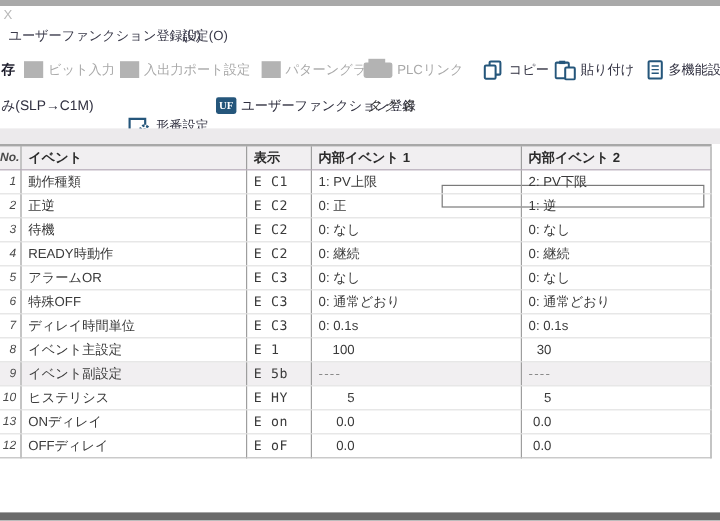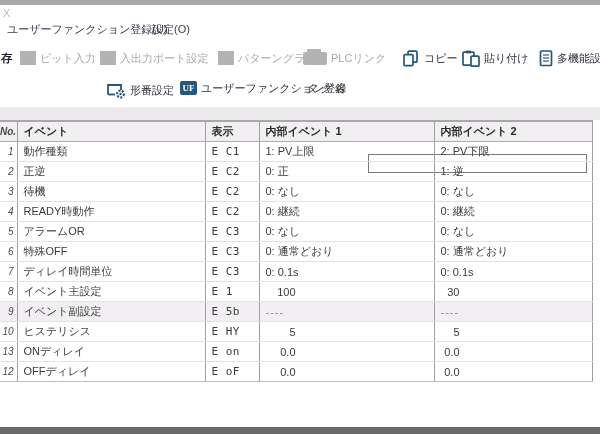--- a/index.html
+++ b/index.html
@@ -101,21 +101,22 @@
           <line x1="4" y1="5" x2="10" y2="5" stroke="#25567b" stroke-width="1.2"></line>
           <line x1="4" y1="8" x2="10" y2="8" stroke="#25567b" stroke-width="1.2"></line>
           <line x1="4" y1="11" x2="10" y2="11" stroke="#25567b" stroke-width="1.2"></line>
         </svg>
       </span>
       <span class="lbl">多機能設定</span>
     </div>
   </div>
 
   <div class="toolbar2">
-    <div class="titem t-en" style="left:106px;top:6px;">
+    <span class="titem frag2" style="left:1px;top:4px;">み(SLP→C1M)</span>
+    <div class="titem t-en" style="left:106px;top:20px;">
       <span>
         <svg width="20" height="17" viewBox="0 0 20 17">
           <path d="M2 12.5 V3 h13 v5" fill="none" stroke="#25567b" stroke-width="1.8"></path>
           <path d="M2 12.5 h7" stroke="#25567b" stroke-width="1.8"></path>
           <circle cx="14.5" cy="12" r="3.4" fill="none" stroke="#25567b" stroke-width="2.2" stroke-dasharray="2 1.4"></circle>
           <circle cx="14.5" cy="12" r="1.2" fill="#25567b"></circle>
         </svg>
       </span>
       <span class="lbl">形番設定</span>
     </div>

